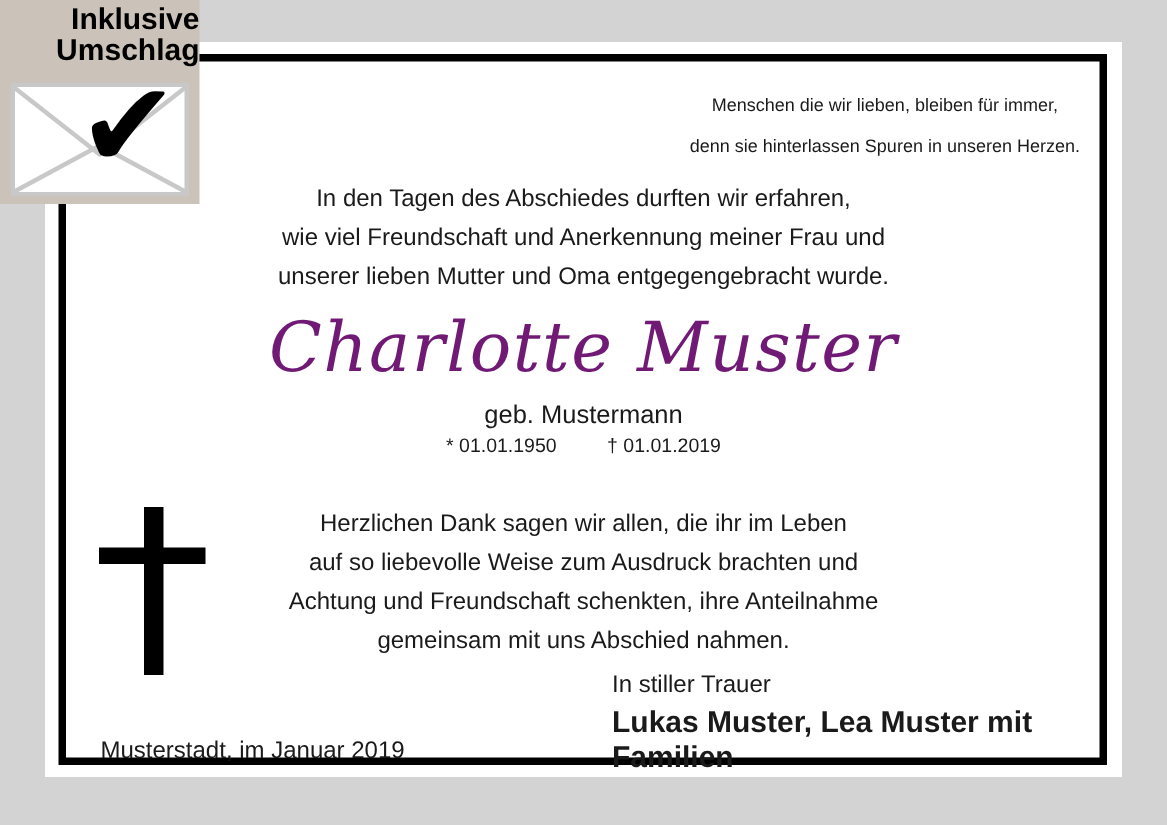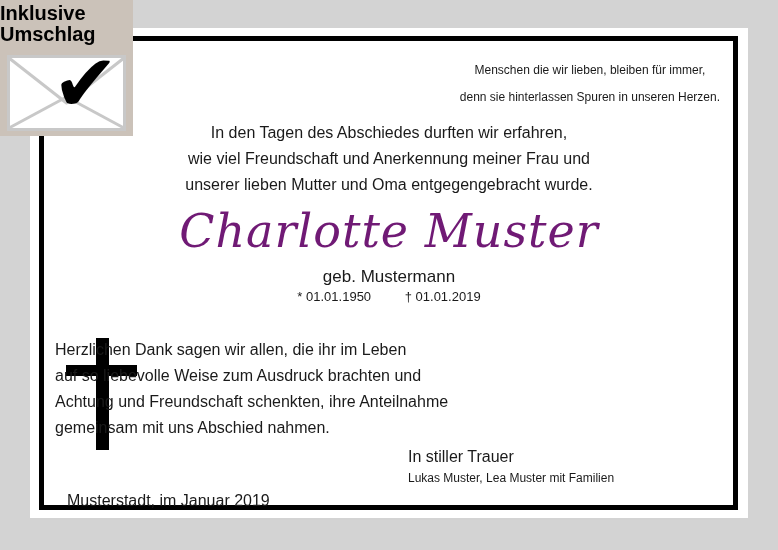--- a/index.html
+++ b/index.html
@@ -12,41 +12,41 @@
   }
   html,body{margin:0;padding:0;}
   body{font-family:"Liberation Sans","DejaVu Sans",sans-serif;color:var(--text-color);}
   .page{position:relative;width:778px;height:550px;background:var(--page-bg);overflow:hidden;}
 
   .card{position:absolute;left:30px;top:28px;width:718px;height:490px;background:var(--card-bg);}
   .frame{position:absolute;left:9px;top:8px;right:10px;bottom:8px;border:5px solid var(--frame-color);pointer-events:none;}
 
   
   .badge{position:absolute;left:0;top:0;width:133px;height:136px;background:var(--badge-bg);z-index:5;}
-  .badge-text{padding-top:3px;text-align:left;font-weight:bold;font-size:20px;line-height:21px;color:#000;}
+  .badge-text{padding-top:3px;text-align:right;font-weight:bold;font-size:20px;line-height:21px;color:#000;}
   .envelope{position:absolute;left:7px;top:55px;}
   .check{position:absolute;left:52px;top:44px;font-size:80px;line-height:1;color:#000;font-family:"DejaVu Sans",sans-serif;}
 
   
   .cross{position:absolute;left:36px;top:310px;width:71px;height:112px;}
   .cross .vbar{position:absolute;left:30px;top:0;width:13px;height:112px;background:#000;}
   .cross .hbar{position:absolute;left:0;top:27px;width:71px;height:11px;background:#000;}
 
   
   .verse{position:absolute;top:29px;right:28px;text-align:center;font-size:12px;line-height:27px;}
   .intro{position:absolute;top:92px;left:0;width:100%;text-align:center;font-size:16px;line-height:26px;}
   .name{position:absolute;top:170px;left:0;width:100%;text-align:center;
         font-family:"DejaVu Serif","Liberation Serif",serif;font-style:italic;
         font-size:46px;line-height:66px;color:#701a75;letter-spacing:1px;}
   .maiden{position:absolute;top:239px;left:0;width:100%;text-align:center;font-size:17px;}
   .dates{position:absolute;top:261px;left:0;width:100%;text-align:center;font-size:13px;}
   .dates .death{margin-left:30px;}
-  .thanks{position:absolute;top:309px;left:0;width:100%;font-size:16px;line-height:26px;margin-left:25px;}
+  .thanks{position:absolute;top:309px;left:0;width:100%;text-align:center;font-size:16px;line-height:26px;}
   .closing{position:absolute;left:378px;top:420px;font-size:16px;}
-  .signature{position:absolute;left:378px;top:443px;font-size:12px;font-weight:normal;}
+  .signature{position:absolute;left:378px;top:443px;font-size:20px;font-weight:bold;}
   .place-date{position:absolute;left:37px;top:444px;font-size:16px;margin-top:20px;}
 </style>
 </head>
 <body>
 
 <div class="page">
 
   <div class="card">
     <div class="frame"></div>
 

